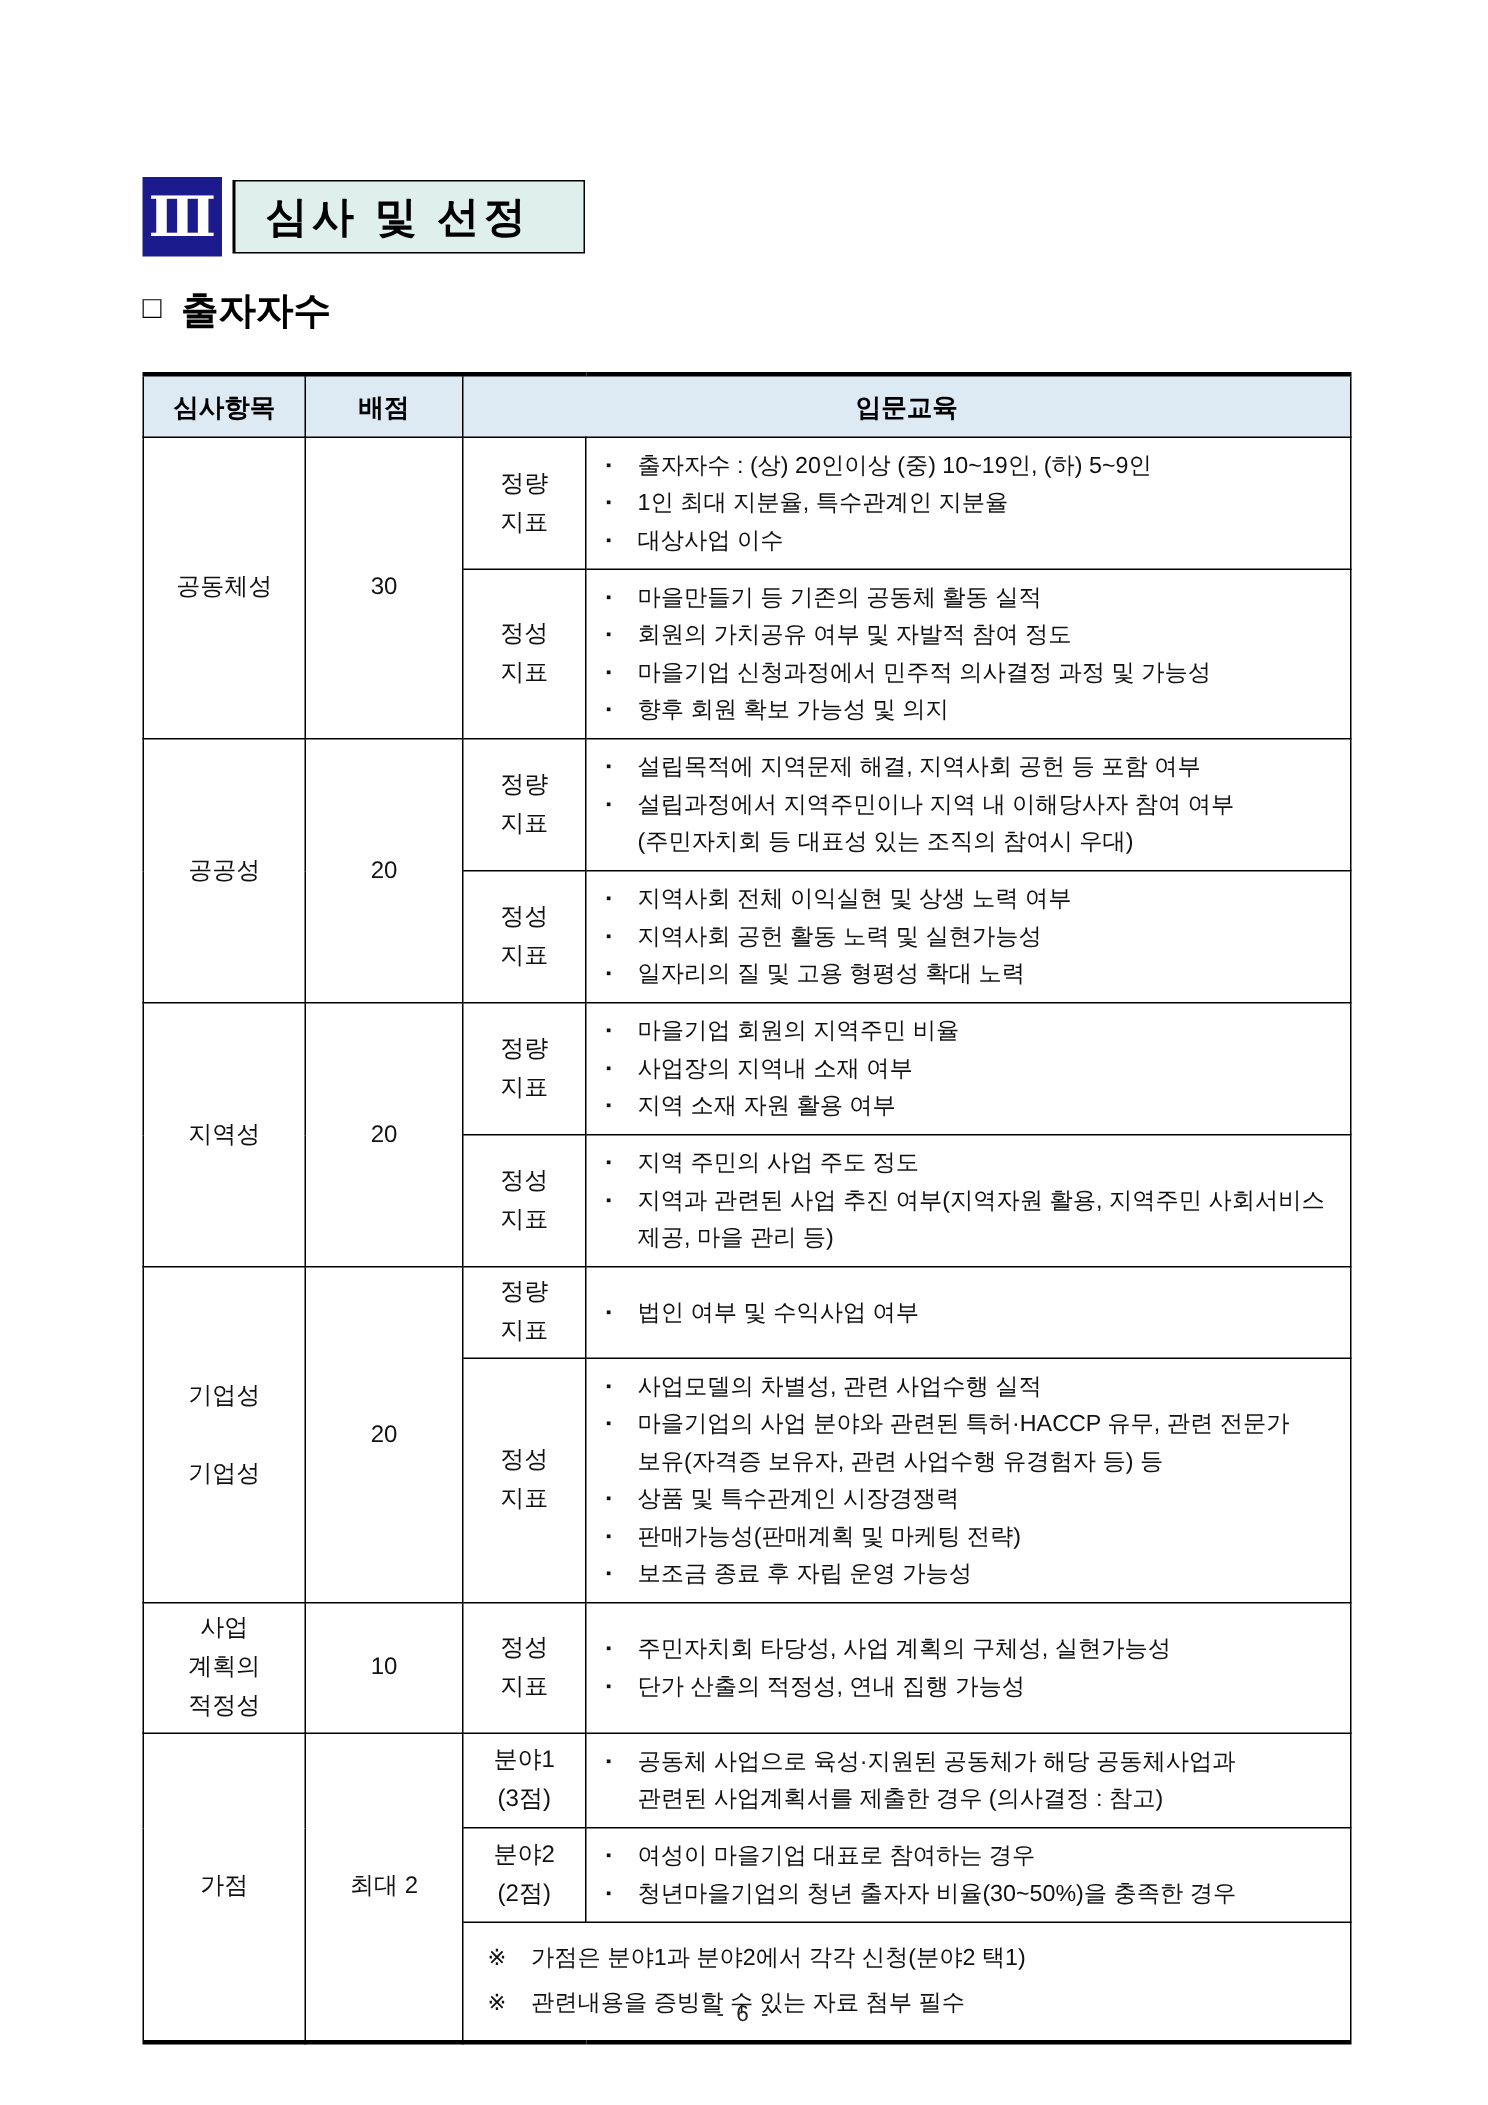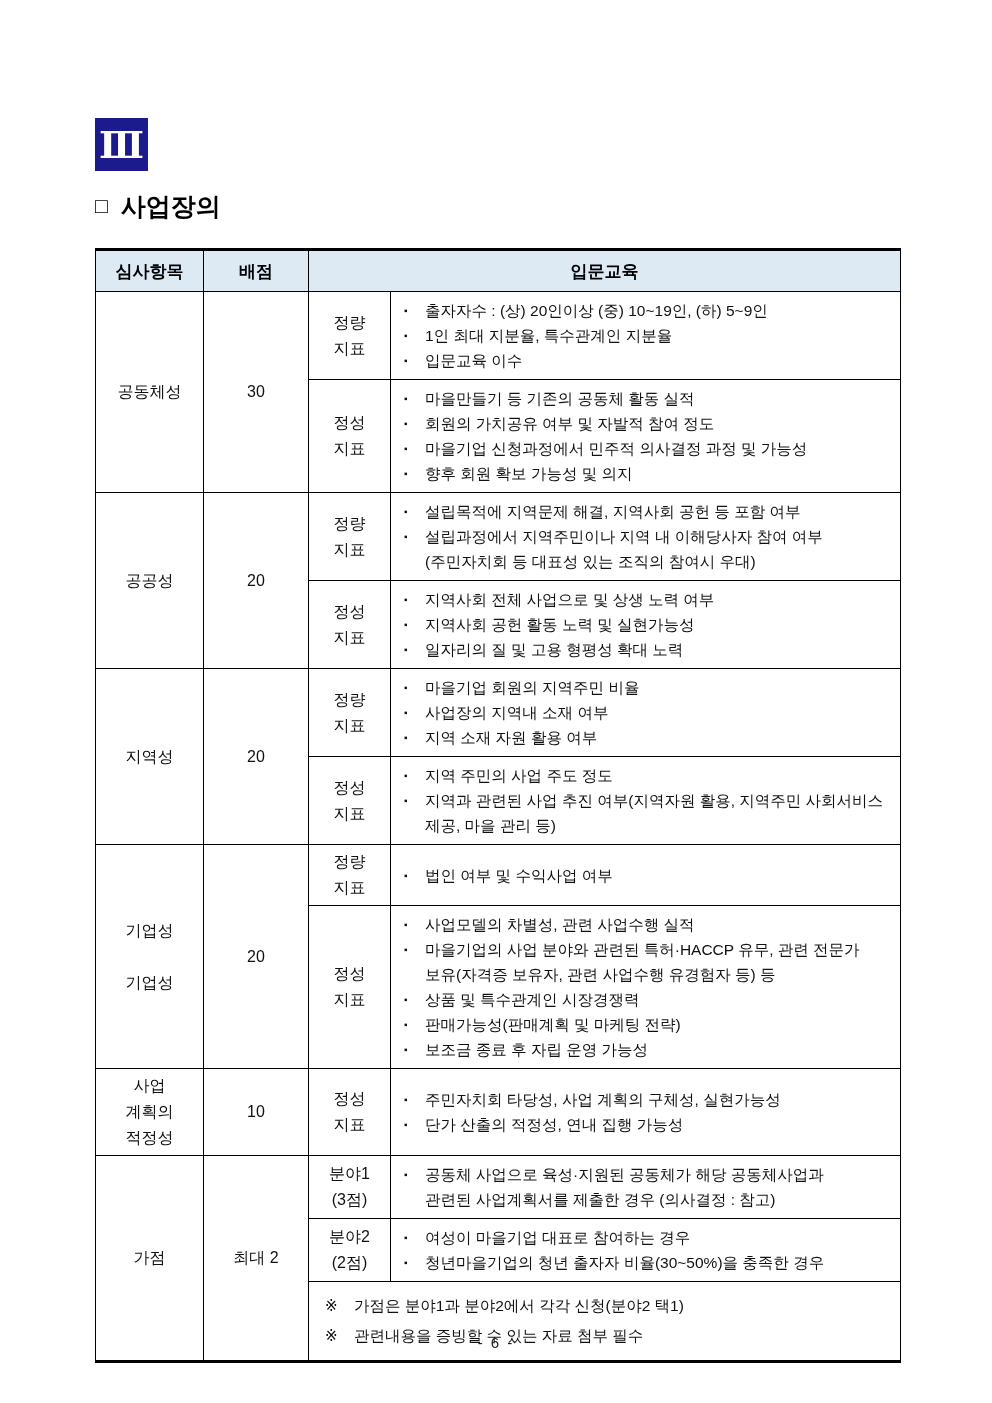--- a/index.html
+++ b/index.html
@@ -56,25 +56,28 @@
     font-size:15px;letter-spacing:2px;color:#222;
   }
 </style>
 </head>
 <body>
 
 <div class="page">
 
   <div class="hdr">
     <div class="badge">Ⅲ</div>
+    <div class="titlebox">
+      <span>심사 및 선정</span>
+    </div>
   </div>
 
   <div class="subhead">
     <span class="sqmark">□</span>
-    <span>사업장의</span>
+    <span>출자자수</span>
   </div>
 
   <table class="crit">
     <colgroup>
       <col style="width:108px">
         <col style="width:105px">
         <col style="width:82px">
         <col style="width:510px">
     </colgroup>
     <thead>
@@ -98,21 +101,21 @@
             <div class="line">
               <span class="mk mk-sq">▪</span>
               <span class="txt">출자자수 : (상) 20인이상 (중) 10~19인, (하) 5~9인</span>
             </div>
             <div class="line">
               <span class="mk mk-sq">▪</span>
               <span class="txt">1인 최대 지분율, 특수관계인 지분율</span>
             </div>
             <div class="line">
               <span class="mk mk-sq">▪</span>
-              <span class="txt">입문교육 이수</span>
+              <span class="txt">대상사업 이수</span>
             </div>
           </td>
         </tr>
         <tr>
           <td class="c-sub">
             <div>정성</div>
             <div>지표</div>
           </td>
           <td class="c-content">
             <div class="line">
@@ -158,21 +161,21 @@
           </td>
         </tr>
         <tr>
           <td class="c-sub">
             <div>정성</div>
             <div>지표</div>
           </td>
           <td class="c-content">
             <div class="line">
               <span class="mk mk-sq">▪</span>
-              <span class="txt">지역사회 전체 사업으로 및 상생 노력 여부</span>
+              <span class="txt">지역사회 전체 이익실현 및 상생 노력 여부</span>
             </div>
             <div class="line">
               <span class="mk mk-sq">▪</span>
               <span class="txt">지역사회 공헌 활동 노력 및 실현가능성</span>
             </div>
             <div class="line">
               <span class="mk mk-sq">▪</span>
               <span class="txt">일자리의 질 및 고용 형평성 확대 노력</span>
             </div>
           </td>

